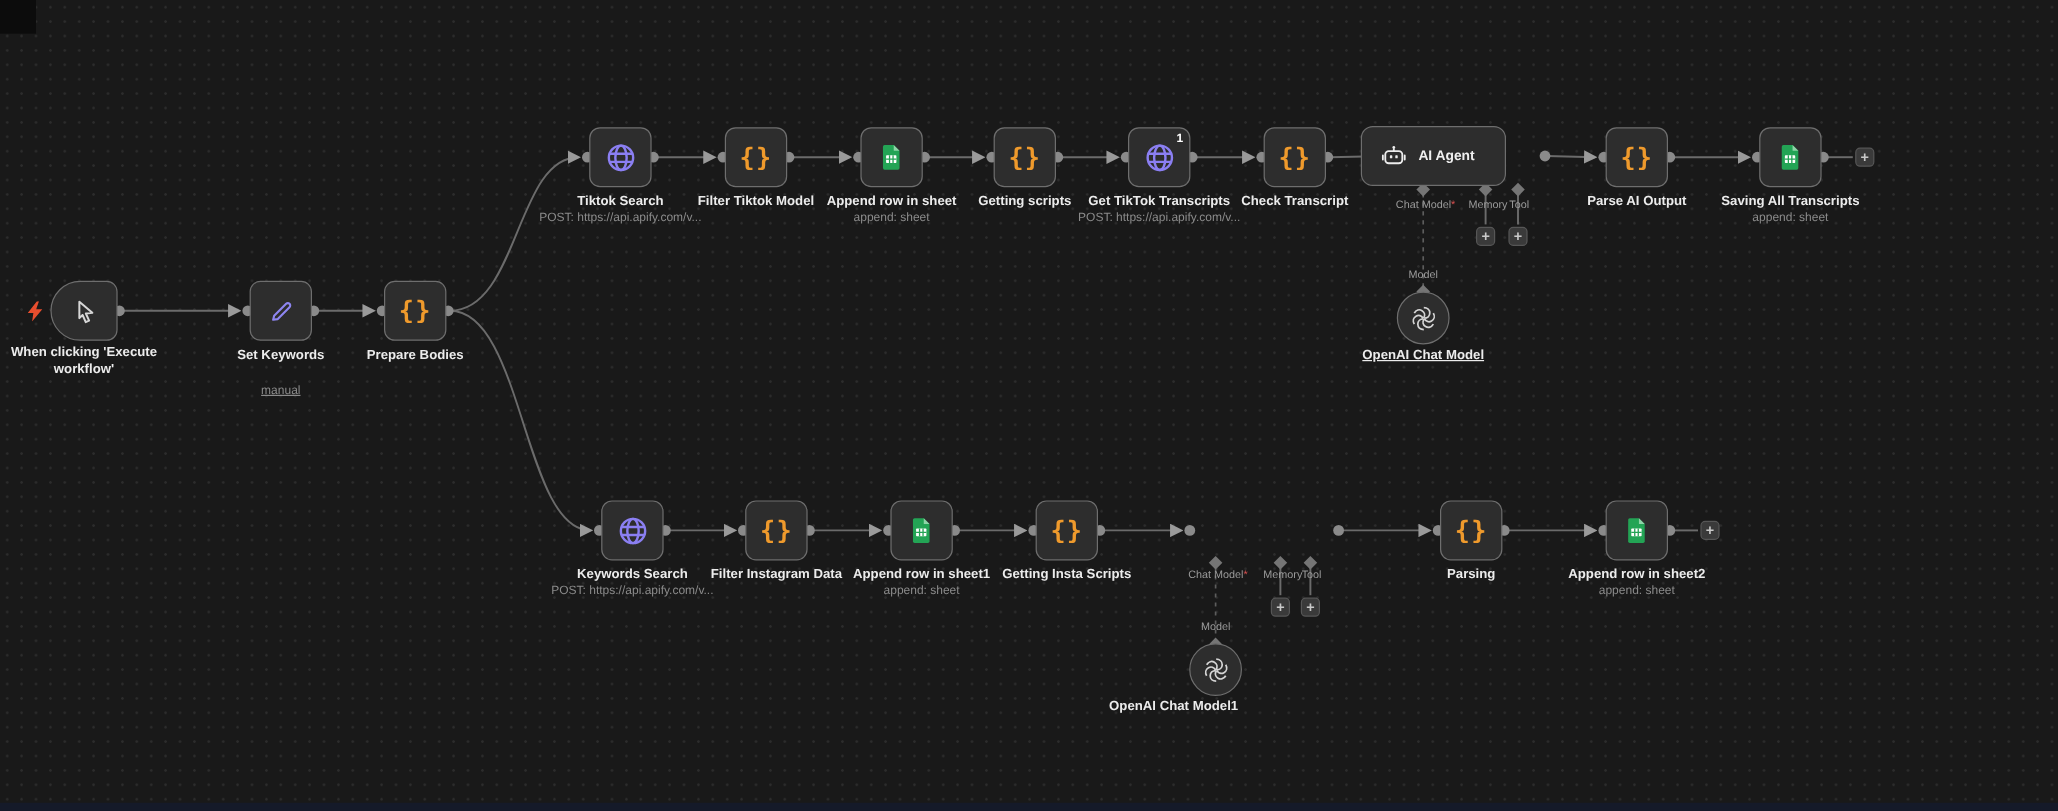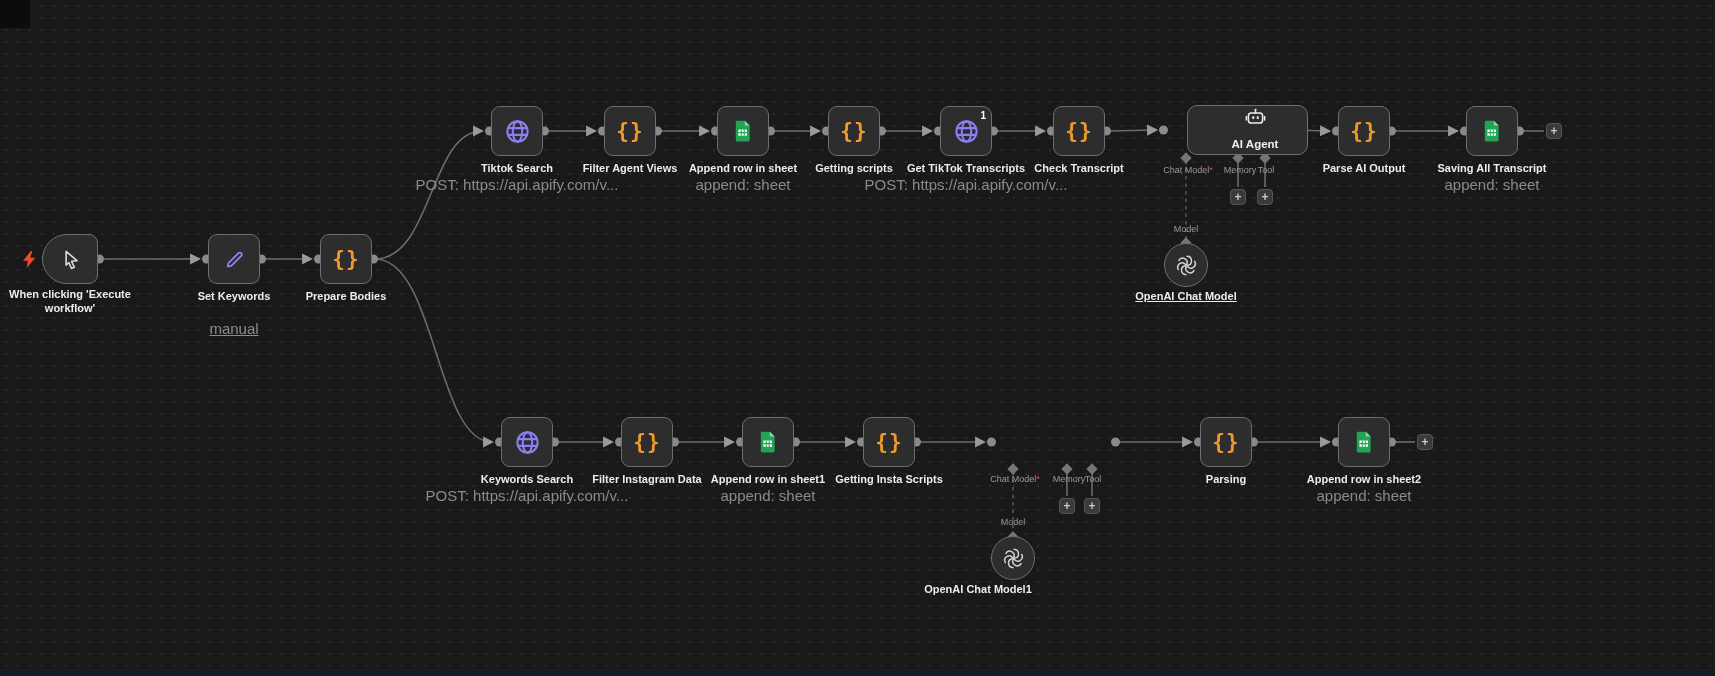--- a/index.html
+++ b/index.html
@@ -25,21 +25,21 @@
     color:#ef9a2c;letter-spacing:1px;line-height:1;user-select:none;
   }
   .agent-label{color:#f0f0f0;font-size:11.5px;font-weight:700;}
   .badge{position:absolute;right:5px;top:3px;color:#fff;font-size:10px;font-weight:700;}
   .nlabel{
     position:absolute;transform:translateX(-50%);color:#ececec;font-size:11px;
     font-weight:700;text-align:center;white-space:nowrap;line-height:1.25;
   }
   .nlabel.wrap{white-space:normal;width:150px;}
   .nsub{
-    position:absolute;transform:translateX(-50%);color:#8b8b8b;font-size:15px;
+    position:absolute;transform:translateX(-50%);color:#8b8b8b;font-size:10px;
     white-space:nowrap;
   }
   .port{
     position:absolute;transform:translateX(-50%);color:#9b9b9b;font-size:9px;
     text-align:center;white-space:nowrap;
   }
   .req{color:#e05252;}
   .plusbtn{
     position:absolute;width:16px;height:16px;background:#3a3a3a;border:1px solid #565656;
     border-radius:4px;color:#c9c9c9;font-size:12px;font-weight:700;line-height:14px;
@@ -179,21 +179,21 @@
         <path d="M3.5 9h17M3.5 15h17"></path>
       </svg>
     </span>
   </div>
   <div class="nlabel" style="left:517px;top:162px;">Tiktok Search</div>
   <div class="nsub" style="left:517px;top:176px;">POST: https://api.apify.com/v...</div>
 
   <div class="node" style="left:604px;top:106px;">
     <span class="braces">{}</span>
   </div>
-  <div class="nlabel" style="left:630px;top:162px;">Filter Agent Views</div>
+  <div class="nlabel" style="left:630px;top:162px;">Filter Tiktok Model</div>
 
   <div class="node" style="left:717px;top:106px;">
     <span class="icon">
       <svg width="24" height="24" viewBox="0 0 24 24">
         <path d="M6.2 1.8 h7.6 L18.6 6.6 V21 a1.4 1.4 0 0 1 -1.4 1.4 H6.2 A1.4 1.4 0 0 1 4.8 21 V3.2 A1.4 1.4 0 0 1 6.2 1.8 Z" fill="#23a455"></path>
         <path d="M13.8 1.8 L18.6 6.6 H13.8 Z" fill="#8fd4a8"></path>
         <rect x="7.4" y="10.4" width="8.6" height="6.4" rx="0.6" fill="#fff"></rect>
         <path stroke="#23a455" stroke-width="1.1" d="M7.4 13.6 h8.6 M10.3 10.4 v6.4 M13.2 10.4 v6.4"></path>
       </svg>
     </span>
@@ -217,21 +217,21 @@
     </span>
   </div>
   <div class="nlabel" style="left:966px;top:162px;">Get TikTok Transcripts</div>
   <div class="nsub" style="left:966px;top:176px;">POST: https://api.apify.com/v...</div>
 
   <div class="node" style="left:1053px;top:106px;">
     <span class="braces">{}</span>
   </div>
   <div class="nlabel" style="left:1079px;top:162px;">Check Transcript</div>
 
-  <div class="node agent" style="left:1187px;top:105px;flex-direction:column;">
+  <div class="node agent" style="left:1134px;top:105px;">
     <span class="icon">
       <svg width="23" height="23" viewBox="0 0 24 24" fill="none" stroke="#ededed" stroke-width="1.6" stroke-linecap="round">
         <rect x="4.6" y="7.2" width="14.8" height="10.6" rx="3"></rect>
         <circle cx="12" cy="4" r="1.2" fill="#ededed" stroke="none"></circle>
         <path d="M12 5.4 v1.8 M2.5 11 v3.6 M21.5 11 v3.6"></path>
         <rect x="8.6" y="10.8" width="2.1" height="2.7" rx="0.6" fill="#ededed" stroke="none"></rect>
         <rect x="13.3" y="10.8" width="2.1" height="2.7" rx="0.6" fill="#ededed" stroke="none"></rect>
       </svg>
     </span>
     <span class="agent-label">AI Agent</span>
@@ -250,21 +250,21 @@
   <div class="node" style="left:1466px;top:106px;">
     <span class="icon">
       <svg width="24" height="24" viewBox="0 0 24 24">
         <path d="M6.2 1.8 h7.6 L18.6 6.6 V21 a1.4 1.4 0 0 1 -1.4 1.4 H6.2 A1.4 1.4 0 0 1 4.8 21 V3.2 A1.4 1.4 0 0 1 6.2 1.8 Z" fill="#23a455"></path>
         <path d="M13.8 1.8 L18.6 6.6 H13.8 Z" fill="#8fd4a8"></path>
         <rect x="7.4" y="10.4" width="8.6" height="6.4" rx="0.6" fill="#fff"></rect>
         <path stroke="#23a455" stroke-width="1.1" d="M7.4 13.6 h8.6 M10.3 10.4 v6.4 M13.2 10.4 v6.4"></path>
       </svg>
     </span>
   </div>
-  <div class="nlabel" style="left:1492px;top:162px;">Saving All Transcript</div>
+  <div class="nlabel" style="left:1492px;top:162px;">Saving All Transcripts</div>
   <div class="nsub" style="left:1492px;top:176px;">append: sheet</div>
   <div class="plusbtn" style="left:1546px;top:123px;">+</div>
 
   <div class="port" style="left:1186px;top:224px;">Model</div>
   <div class="node circle" style="left:1164px;top:243px;">
     <span class="icon">
       <svg width="25" height="25" viewBox="0 0 24 24" fill="none" stroke="#d4d4d4" stroke-width="1.4">
         <g>
           <path d="M12 3.2 C14.9 3.2 16.8 5.1 16.8 7.6 C16.8 10.1 14.9 11.7 12.3 11.7"></path>
           <path d="M12 3.2 C14.9 3.2 16.8 5.1 16.8 7.6 C16.8 10.1 14.9 11.7 12.3 11.7" transform="rotate(60 12 12)"></path>

